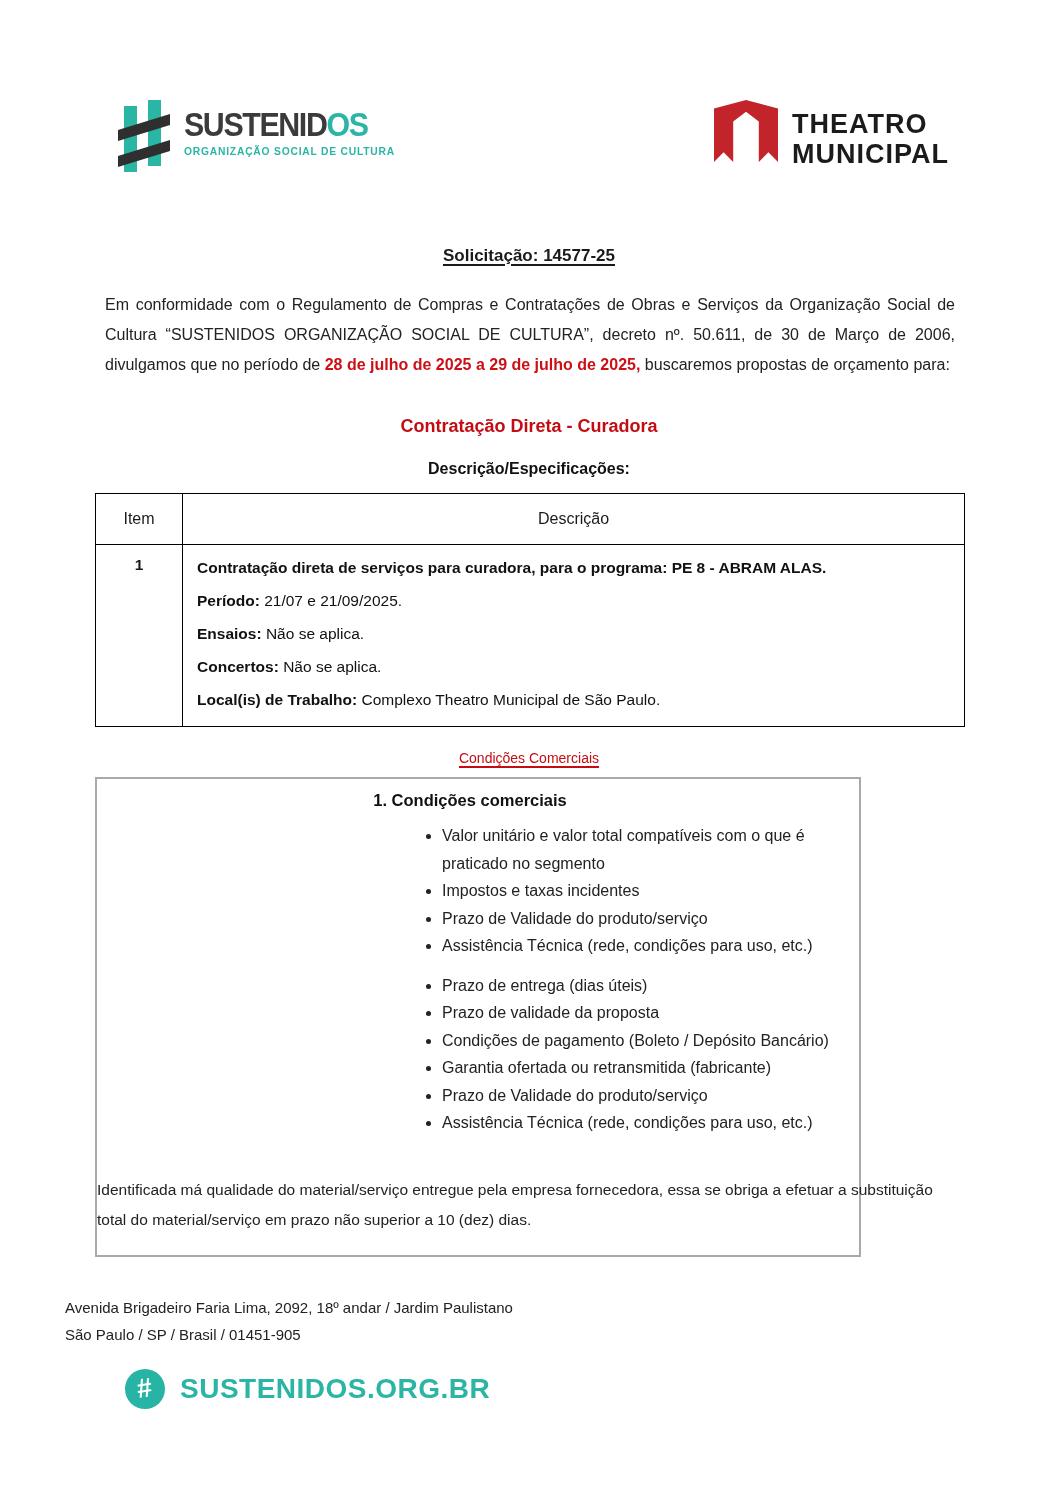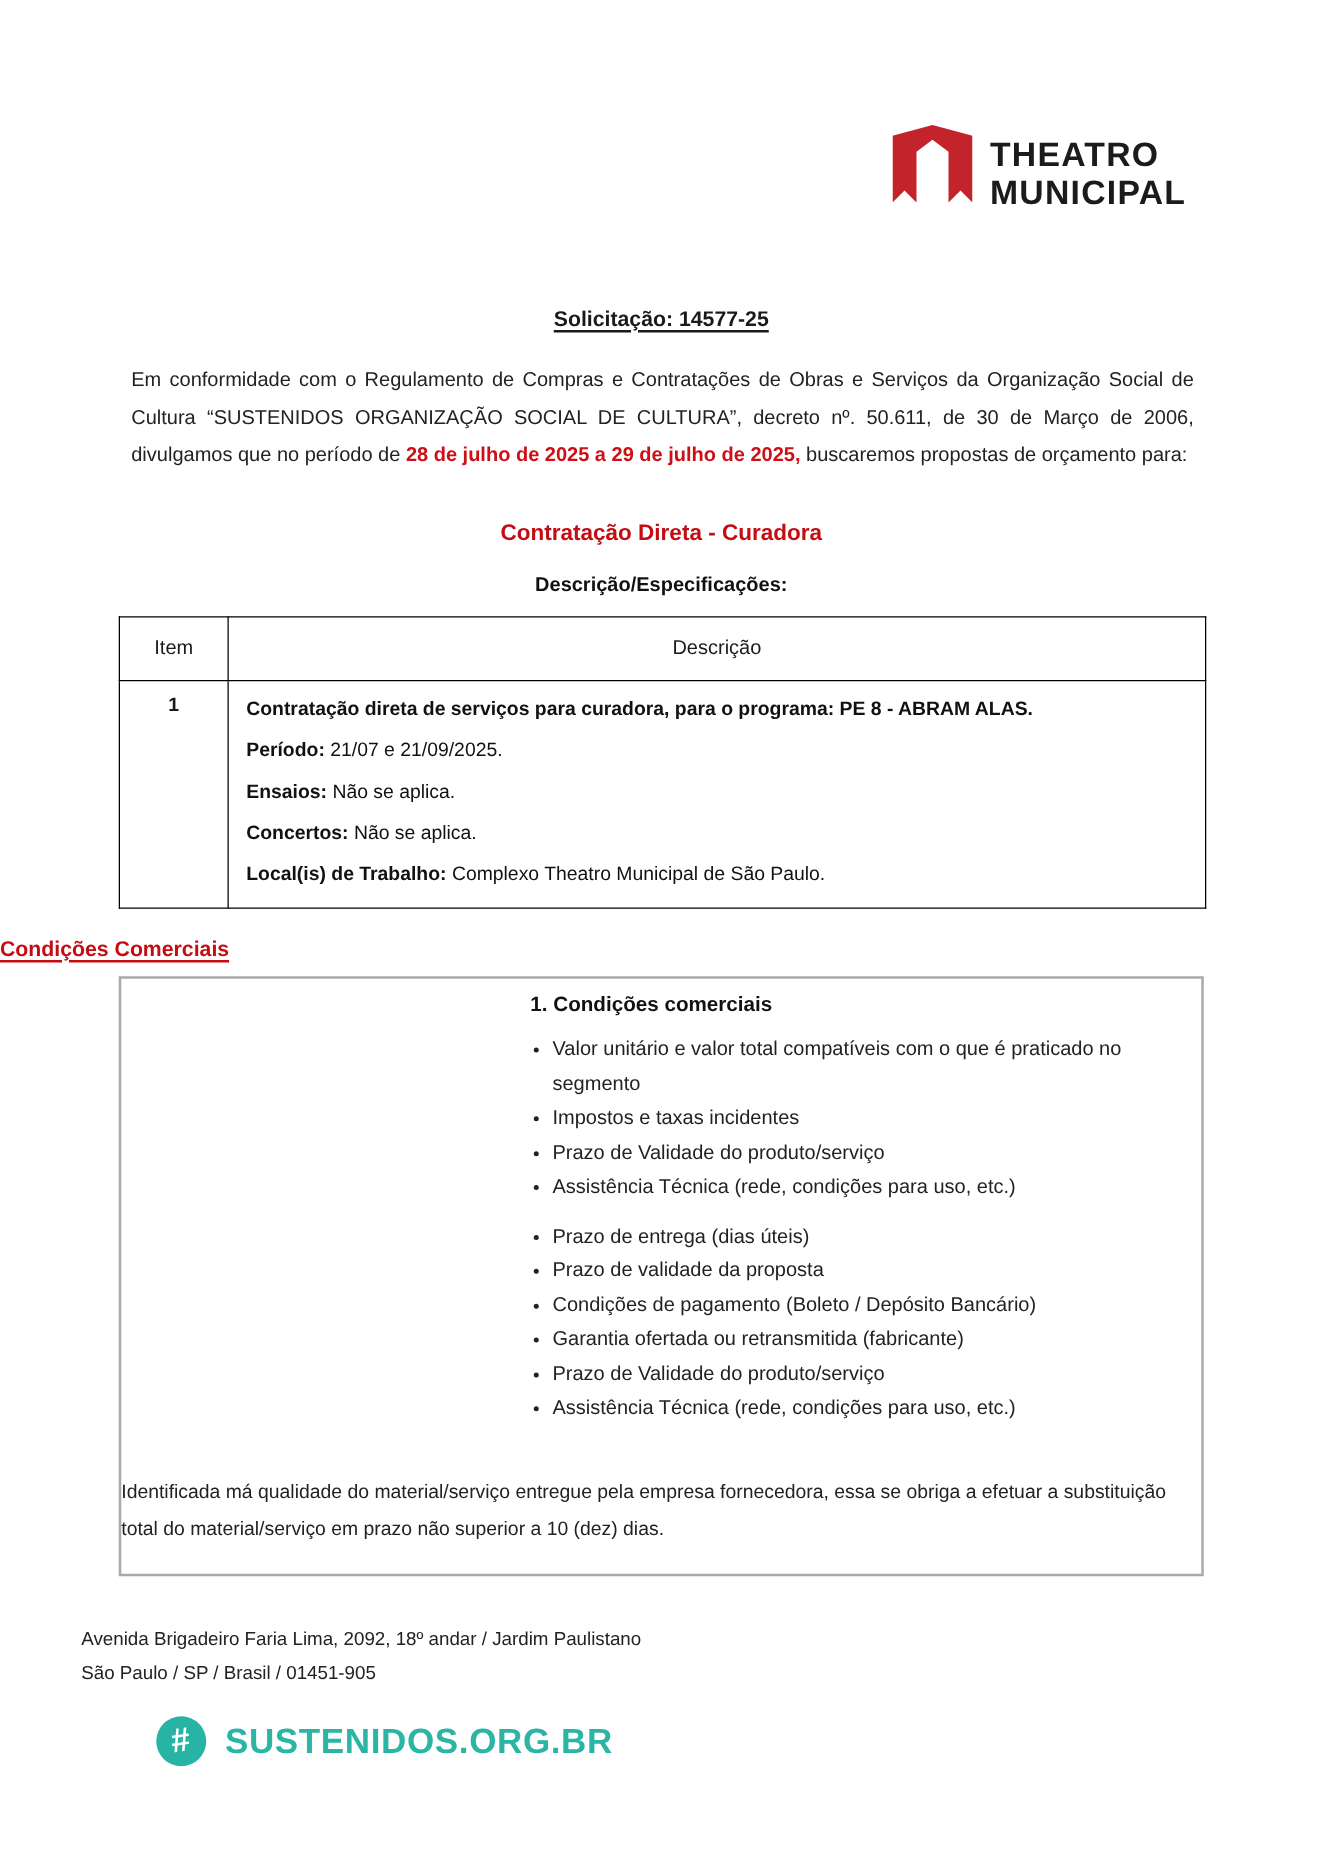--- a/index.html
+++ b/index.html
@@ -22,48 +22,60 @@
   .theatro-text{margin-left:14px;padding-top:9px;font-weight:bold;font-size:27px;line-height:30px;letter-spacing:1px;color:#1b1b1b;white-space:nowrap;}
   
   .title-block{margin-top:243px;text-align:center;font-weight:bold;font-size:17px;line-height:26px;}
   .title-block div{text-decoration:underline;text-decoration-thickness:2px;text-underline-offset:3px;}
   
   .intro{margin:21px 0 0 105px;width:850px;font-size:16px;line-height:30px;text-align:justify;color:#222;}
   .intro .red{color:#cc1016;font-weight:bold;}
   
   .red-heading{margin:36px 0 0 0;text-align:center;font-size:18px;font-weight:bold;color:#c30d13;}
   .spec-heading{margin:23px 0 0 0;text-align:center;font-size:16px;font-weight:bold;color:#111;}
-  .cc-heading{margin:23px 0 0 0;text-align:left;font-size:17px;font-weight:bold;color:#c30d13;text-decoration:underline;text-decoration-thickness:2px;text-underline-offset:3px;}
+  .cc-heading{margin:23px 0 0 0;text-align:center;font-size:14px;font-weight:normal;color:#c30d13;text-decoration:underline;text-decoration-thickness:2px;text-underline-offset:3px;}
   
   .spec-table{margin:15px 0 0 95px;width:870px;border-collapse:collapse;table-layout:fixed;}
   .spec-table th,.spec-table td{border:1.5px solid #000;}
   .spec-table th{font-size:16px;font-weight:normal;text-align:center;padding:16px 4px;}
   .col-item{width:87px;}
   .spec-table td.item-cell{text-align:center;vertical-align:top;font-weight:bold;font-size:15.5px;padding-top:11px;}
   .spec-table td.desc-cell{vertical-align:top;padding:6px 14px 10px 14px;}
   .desc-cell p{margin:0;font-size:15.5px;line-height:33px;color:#111;}
   
-  .cond-box{margin:11px 0 0 95px;width:868px;border:2px solid #a9a9a9;background:#fff;box-sizing:border-box;padding:12px 16px 20px 0;}
+  .cond-box{margin:11px 0 0 95px;width:766px;border:2px solid #a9a9a9;background:#fff;box-sizing:border-box;padding:12px 16px 20px 0;}
   .cond-title{text-align:center;font-size:16.5px;font-weight:bold;margin:0;color:#111;}
   .cond-title.second{margin-top:44px;}
   .cond-box ul{margin:12px 0 0 0;padding-left:345px;}
   .cond-box li{font-size:16px;line-height:27.5px;color:#222;max-width:548px;}
   .cond-note{margin:38px auto 0 auto;width:852px;text-align:left;font-size:15.5px;line-height:30px;color:#222;}
   
   .footer-address{margin:37px 0 0 65px;font-size:15px;line-height:27px;color:#222;}
   .footer-brand{margin:21px 0 0 125px;display:flex;align-items:center;}
   .footer-circle{width:40px;height:40px;border-radius:50%;background:#27b4a4;display:flex;align-items:center;justify-content:center;}
   .footer-circle span{color:#fff;font-weight:bold;font-size:27px;transform:rotate(-8deg);line-height:1;}
   .footer-site{margin-left:15px;font-weight:bold;font-size:28px;letter-spacing:.5px;color:#2bb5a5;}
 </style>
 </head>
 <body>
 
 <div class="page">
 
+  <div class="logo-sustenidos">
+    <svg width="56" height="88" viewBox="0 0 56 88">
+      <rect x="6" y="14" width="13" height="66" fill="#2bb5a5"></rect>
+      <rect x="30" y="8" width="13" height="66" fill="#2bb5a5"></rect>
+      <polygon points="0,38 52,22 52,33 0,49" fill="#2f2f2f"></polygon>
+      <polygon points="0,64 52,48 52,59 0,75" fill="#2f2f2f"></polygon>
+    </svg>
+    <div class="logo-sus-text">
+      <div class="sus-word"><span>SUSTENID</span><span class="accent">OS</span></div>
+      <div class="sus-tagline">ORGANIZAÇÃO SOCIAL DE CULTURA</div>
+    </div>
+  </div>
 
   <div class="logo-theatro">
     <svg width="64" height="62" viewBox="0 0 60 58">
       <polygon fill="#c3232b" points="0,8 30,0 60,8 60,58 51,49 42,58 42,20 30,11 18,20 18,58 9,49 0,58"></polygon>
     </svg>
     <div class="theatro-text">
       <div>THEATRO</div>
       <div>MUNICIPAL</div>
     </div>
   </div>

